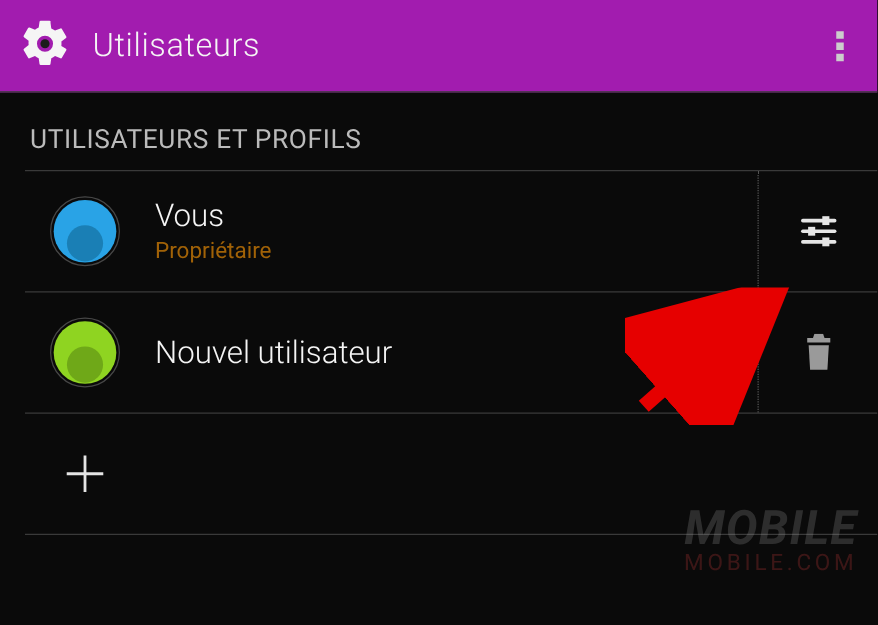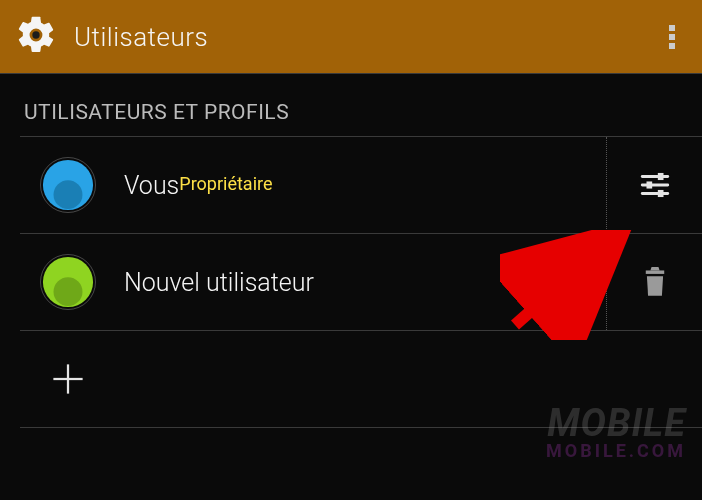--- a/index.html
+++ b/index.html
@@ -9,21 +9,21 @@
     background: #0a0a0a;
     font-family: Roboto, "Helvetica Neue", Arial, sans-serif;
     color: #eee;
     overflow: hidden;
     position: relative;
   }
   .app-bar {
     display: flex;
     align-items: center;
     height: 74px;
-    background: #a16207;
+    background: #a21caf;
     border-bottom: 1px solid #3a3a3a;
     padding: 0 10px 0 14px;
   }
   .app-bar .title {
     font-size: 26px;
     font-weight: 300;
     color: #f5f5f5;
     margin-left: 16px;
     letter-spacing: 0.5px;
   }
@@ -60,23 +60,23 @@
     width: 56px;
     height: 56px;
     border-radius: 50%;
     border: 1px solid rgba(255,255,255,0.25);
     display: flex;
     align-items: center;
     justify-content: center;
     margin-right: 28px;
     flex-shrink: 0;
   }
-  .labels { flex: 1; display: flex; flex-direction: row; }
+  .labels { flex: 1; display: flex; flex-direction: column; }
   .label-primary { font-size: 25px; color: #f5f5f5; font-weight: 300; }
-  .label-secondary { font-size: 18px; color: #fde047; margin-top: 2px; }
+  .label-secondary { font-size: 18px; color: #a16207; margin-top: 2px; }
   .action-slot {
     width: 96px;
     height: 96px;
     border-left: 1px dotted #555;
     display: flex;
     align-items: center;
     justify-content: center;
     flex-shrink: 0;
     cursor: pointer;
   }
@@ -106,23 +106,23 @@
   }
   .watermark .l1 {
     font-size: 38px;
     font-weight: 700;
     font-style: italic;
     letter-spacing: 1px;
     color: #aaa;
   }
   .watermark .l2 {
     font-size: 18px;
-    font-weight: 700;
+    font-weight: 400;
     letter-spacing: 3px;
-    color: #d946ef;
+    color: #ef4444;
   }
 </style>
 </head>
 <body>
 
 <div class="app-bar">
   <span>
     <svg width="44" height="44" viewBox="0 0 24 24">
       <path fill="#f5f5f5" d="M19.14,12.94a7.07,7.07,0,0,0,.05-.94,7.07,7.07,0,0,0-.05-.94l2.03-1.58a.5.5,0,0,0,.12-.64l-1.92-3.32a.5.5,0,0,0-.61-.22l-2.39.96a7.22,7.22,0,0,0-1.62-.94l-.36-2.54A.5.5,0,0,0,13.9,2H10.1a.5.5,0,0,0-.49.42L9.25,4.96a7.22,7.22,0,0,0-1.62.94l-2.39-.96a.5.5,0,0,0-.61.22L2.71,8.48a.5.5,0,0,0,.12.64l2.03,1.58a7.07,7.07,0,0,0-.05.94,7.07,7.07,0,0,0,.05.94L2.83,14.16a.5.5,0,0,0-.12.64l1.92,3.32a.5.5,0,0,0,.61.22l2.39-.96a7.22,7.22,0,0,0,1.62.94l.36,2.54a.5.5,0,0,0,.49.42h3.8a.5.5,0,0,0,.49-.42l.36-2.54a7.22,7.22,0,0,0,1.62-.94l2.39.96a.5.5,0,0,0,.61-.22l1.92-3.32a.5.5,0,0,0-.12-.64ZM12,15.5A3.5,3.5,0,1,1,15.5,12,3.5,3.5,0,0,1,12,15.5Z"></path>
       <circle cx="12" cy="12" r="2" fill="#1c1c1c"></circle>

